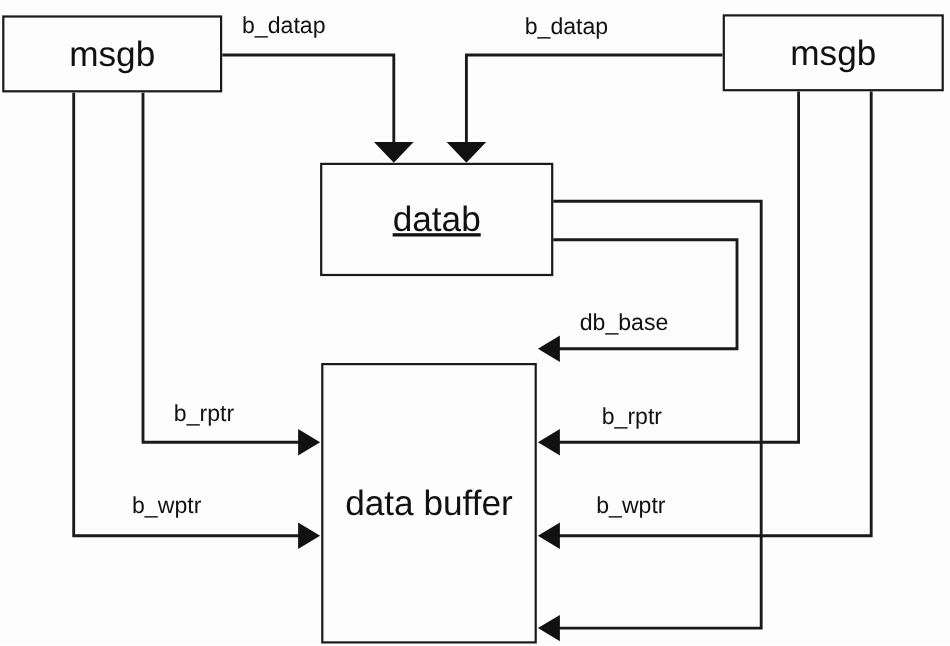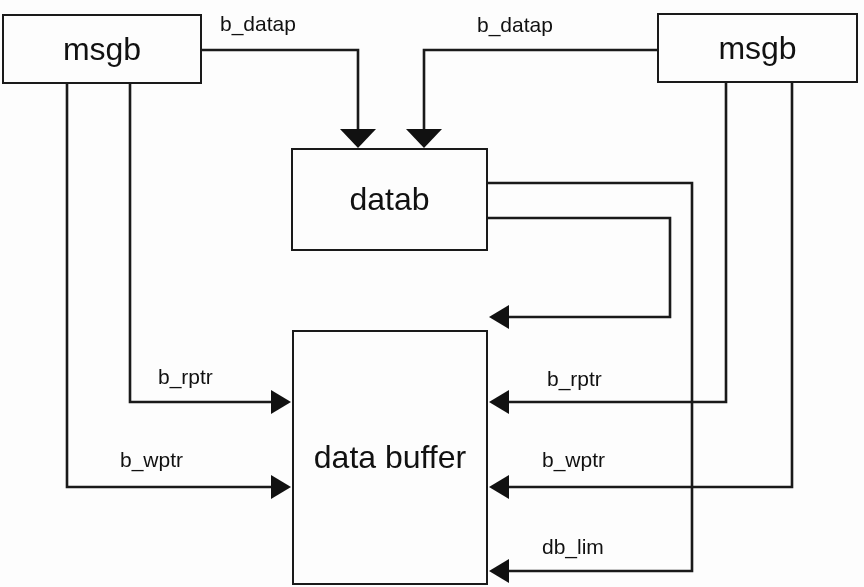--- a/index.html
+++ b/index.html
@@ -40,21 +40,21 @@
     flex-direction: column;
     align-items: center;
     justify-content: center;
     text-align: center;
     font-size: 32px;
     line-height: 33px;
     color: #111111;
   }
   .node-msgb-left   { left: 2px;   top: 14px;  width: 200px; height: 70px; }
   .node-msgb-right  { left: 657px; top: 13px;  width: 201px; height: 70px; }
-  .node-datab       { left: 291px; top: 148px; width: 197px; height: 103px; }
+  .node-datab       { left: 291px; top: 148px; width: 212px; height: 103px; text-decoration: underline; }
   .node-data-buffer { left: 292px; top: 316px; width: 196px; height: 255px; margin-top: 14px; }
   .edge-label {
     position: absolute;
     font-size: 21px;
     line-height: 36px;
     white-space: nowrap;
     color: #111111;
   }
   .lbl-b-datap-left  { left: 220px; top: 6px; }
   .lbl-b-datap-right { left: 477px; top: 7px; }
@@ -126,24 +126,24 @@
   </div>
 
   <div class="node node-data-buffer">
     <span>data buffer</span>
   </div>
 
   <div class="edge-label lbl-b-datap-left">b_datap</div>
 
   <div class="edge-label lbl-b-datap-right">b_datap</div>
 
+  <div class="edge-label lbl-db-base">db_base</div>
 
   <div class="edge-label lbl-b-rptr-left">b_rptr</div>
 
   <div class="edge-label lbl-b-rptr-right">b_rptr</div>
 
   <div class="edge-label lbl-b-wptr-left">b_wptr</div>
 
   <div class="edge-label lbl-b-wptr-right">b_wptr</div>
 
-  <div class="edge-label lbl-db-lim">db_lim</div>
 
 </div>
 
 </body></html>

